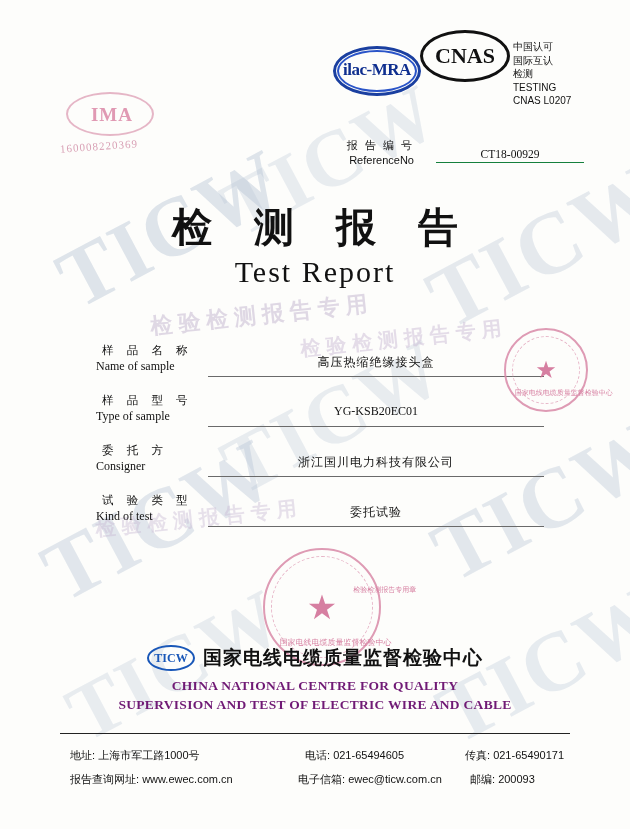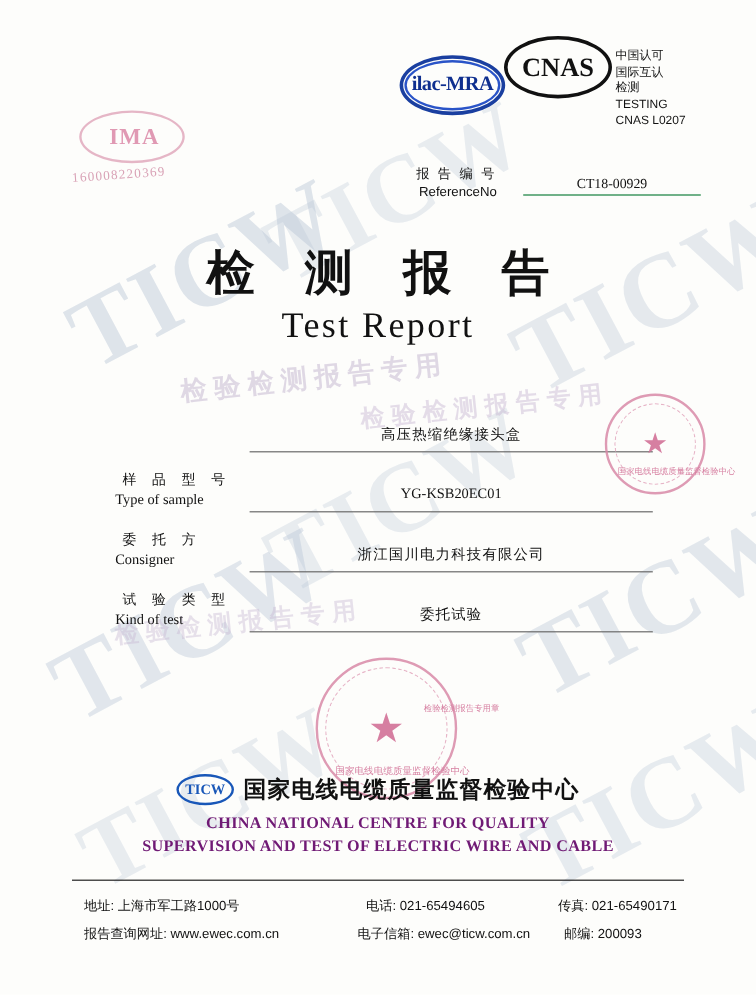--- a/index.html
+++ b/index.html
@@ -263,20 +263,24 @@
       <div class="en">ReferenceNo</div>
     </div>
     <div class="ref-val">CT18-00929</div>
   </div>
 
   <div class="title-cn">检 测 报 告</div>
   <div class="title-en">Test   Report</div>
 
   <div class="fields">
     <div class="row">
+      <div class="lab">
+        <span class="cn">样 品 名 称</span>
+        <span class="en">Name of sample</span>
+      </div>
       <div class="val cjk">高压热缩绝缘接头盒</div>
     </div>
     <div class="row">
       <div class="lab">
         <span class="cn">样 品 型 号</span>
         <span class="en">Type of sample</span>
       </div>
       <div class="val">YG-KSB20EC01</div>
     </div>
     <div class="row">

